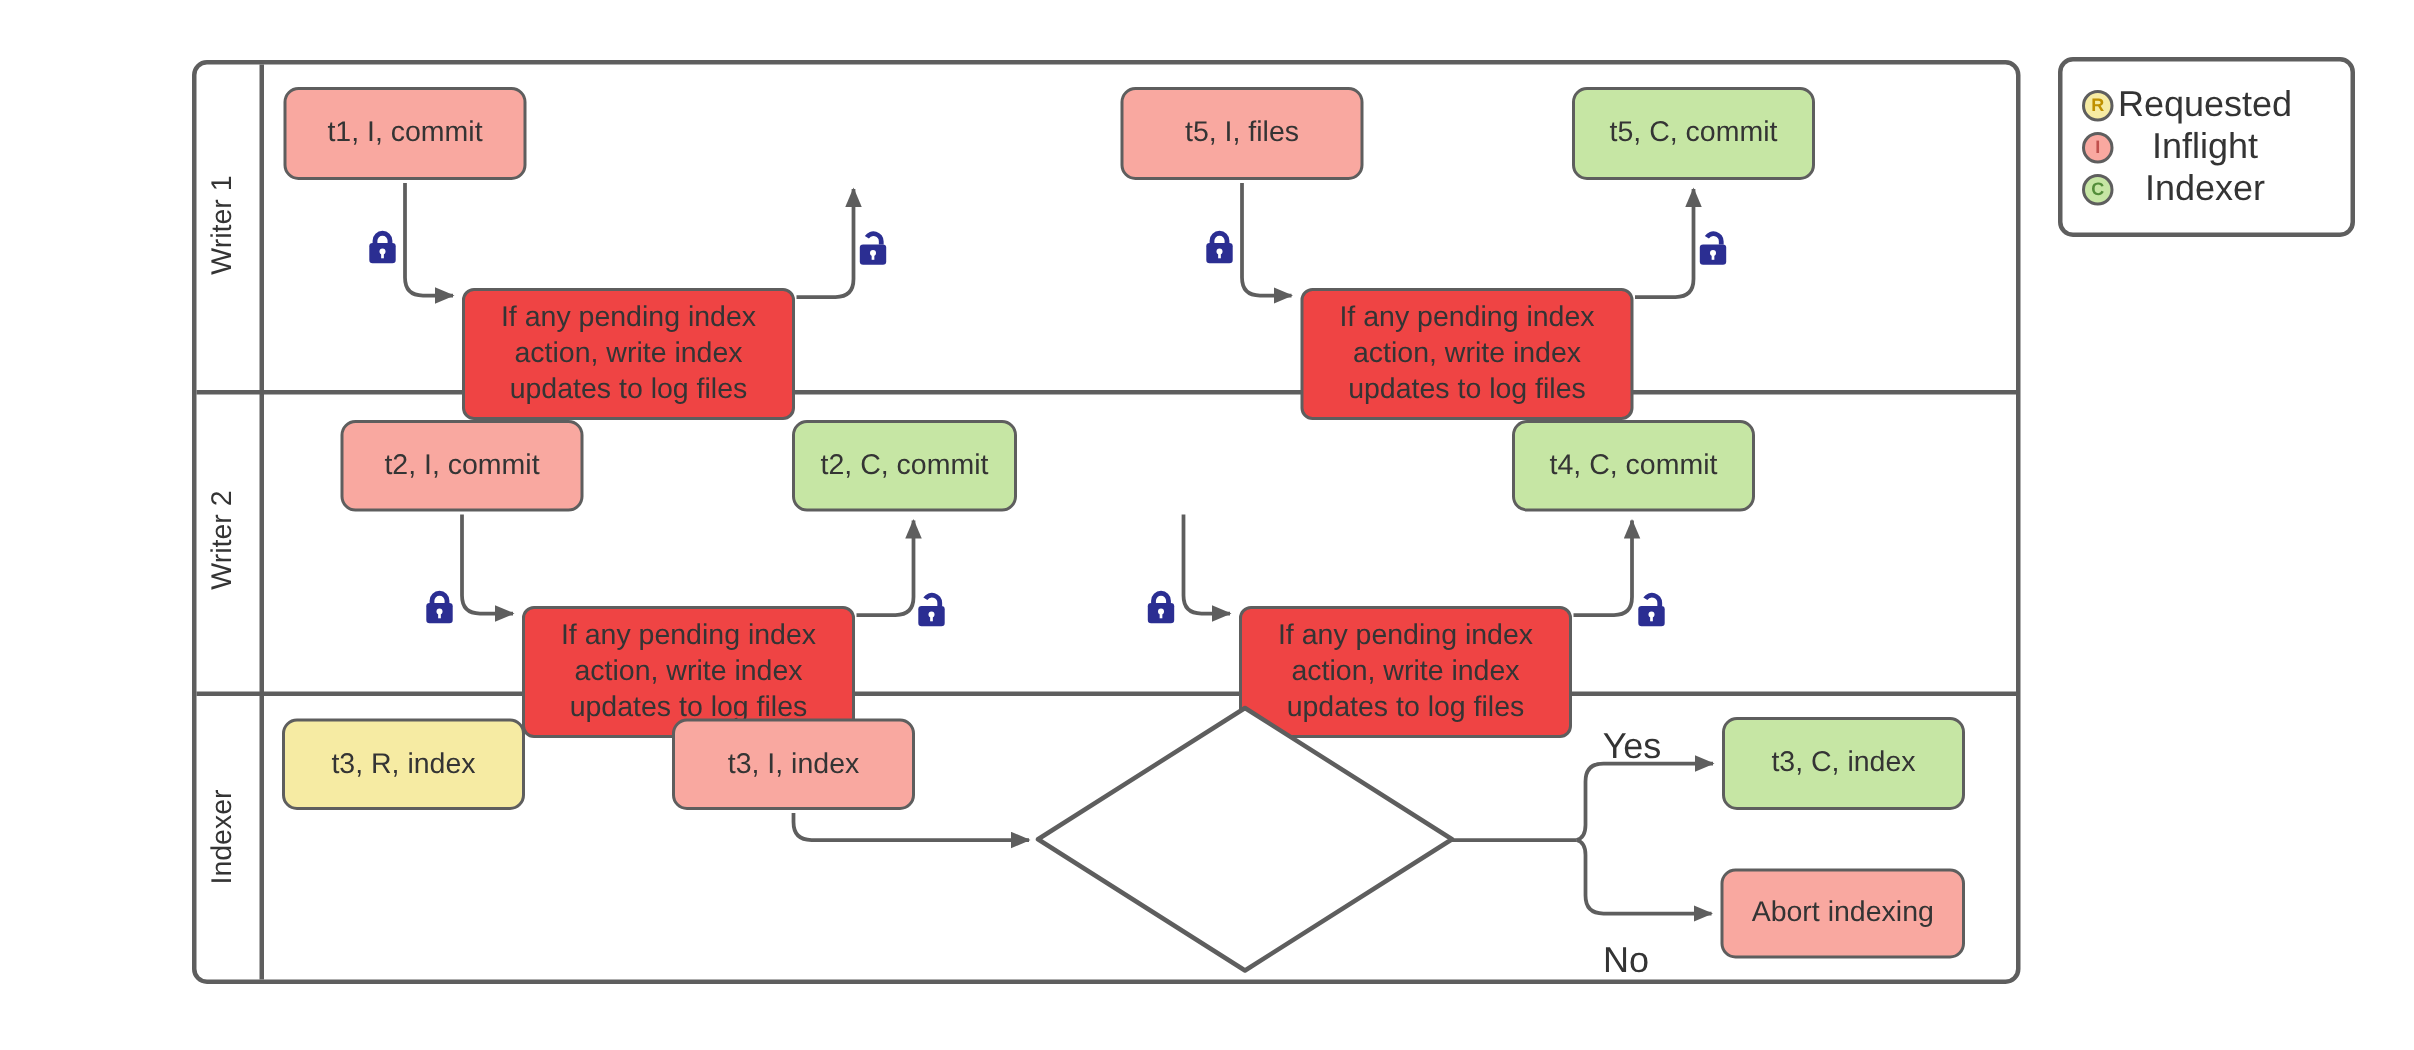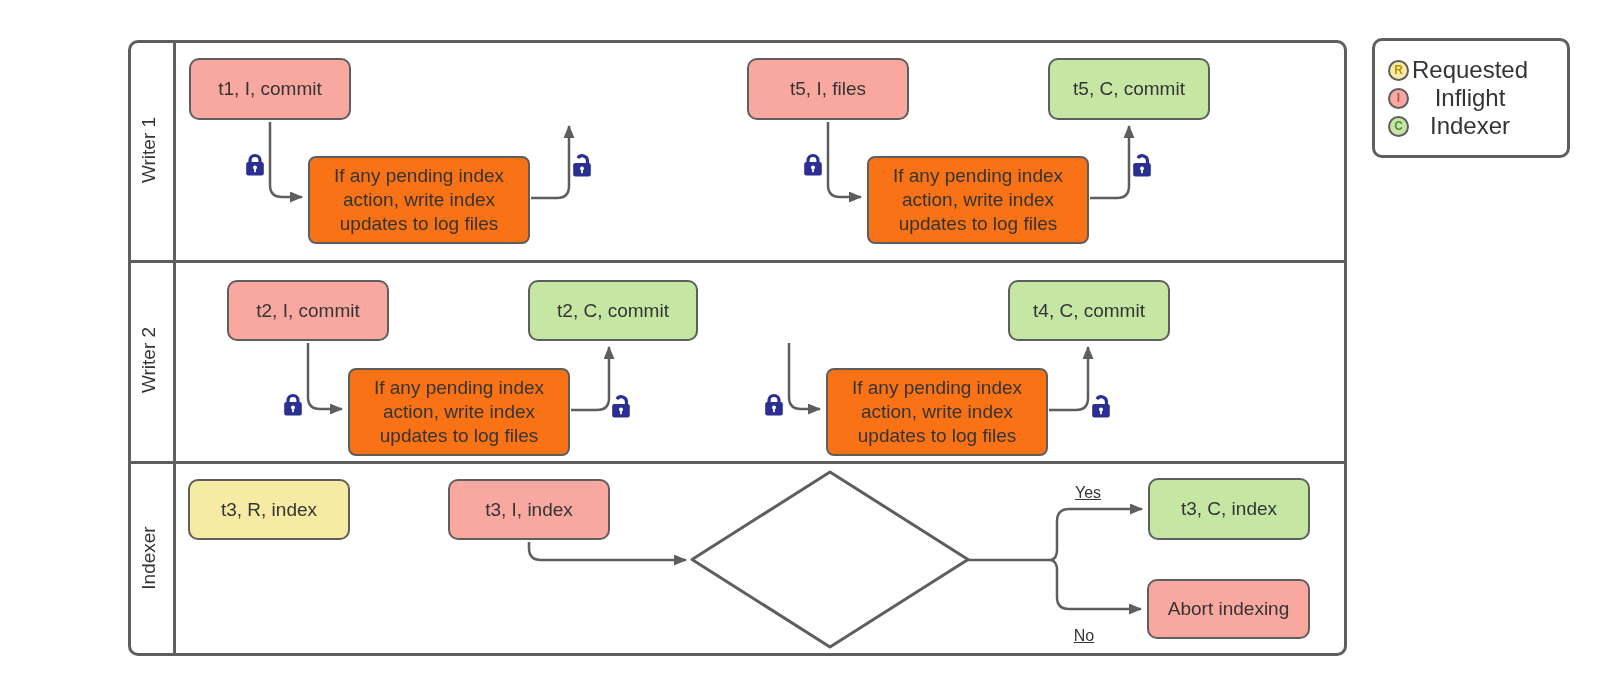--- a/index.html
+++ b/index.html
@@ -15,24 +15,24 @@
   .lane-label{position:absolute;width:200px;height:30px;line-height:30px;text-align:center;
         font-size:19px;color:#343434;transform:rotate(-90deg);transform-origin:center;}
 
   
   .node{position:absolute;box-sizing:border-box;border:2.5px solid #5e5e5e;border-radius:10px;
         display:flex;align-items:center;justify-content:center;font-size:19px;color:#343434;}
   .pink{background:#f9a8a0;}
   .green{background:#c6e6a4;}
   .yellow{background:#f6eba3;}
   .action{position:absolute;box-sizing:border-box;border:2.5px solid #5e5e5e;border-radius:8px;
-        background:#f97316;display:flex;flex-direction:column;align-items:center;justify-content:center;
-        font-size:19px;line-height:24px;color:#343434;text-align:center;}
+        background:#ef4444;display:flex;flex-direction:column;align-items:center;justify-content:center;
+        font-size:19px;line-height:24px;color:#343434;text-align:center;margin-top:36px;}
   .dtext{position:absolute;text-align:center;font-size:19px;line-height:25px;color:#343434;}
-  .branch-label{position:absolute;font-size:16px;color:#343434;text-align:center;text-decoration:underline;}
+  .branch-label{position:absolute;font-size:24px;color:#343434;text-align:center;}
 
   
   .legend{position:absolute;left:1372px;top:38px;width:198px;height:120px;box-sizing:border-box;
         border:3px solid #5e5e5e;border-radius:10px;background:#fff;padding-top:16px;}
   .legend-row{display:flex;align-items:center;height:26px;margin-bottom:2px;}
   .legend-dot{width:21px;height:21px;margin-left:13px;box-sizing:border-box;border:2.5px solid #5e5e5e;
         border-radius:50%;display:flex;align-items:center;justify-content:center;
         font-size:12px;font-weight:bold;}
   .dot-r{background:#f6eba3;color:#bf9000;}
   .dot-i{background:#f9a8a0;color:#c0504d;}
@@ -70,21 +70,21 @@
     <div>updates to log files</div>
   </div>
   <div class="node green" style="left:1048px;top:58px;width:162px;height:62px;">t5, C, commit</div>
 
   <div class="node pink" style="left:227px;top:280px;width:162px;height:61px;">t2, I, commit</div>
   <div class="action" style="left:348px;top:368px;width:222px;height:88px;">
     <div>If any pending index</div>
     <div>action, write index</div>
     <div>updates to log files</div>
   </div>
-  <div class="node green" style="left:528px;top:280px;width:170px;height:61px;">t2, C, commit</div>
+  <div class="node green" style="left:528px;top:280px;width:150px;height:61px;">t2, C, commit</div>
 
   <div class="action" style="left:826px;top:368px;width:222px;height:88px;">
     <div>If any pending index</div>
     <div>action, write index</div>
     <div>updates to log files</div>
   </div>
   <div class="node green" style="left:1008px;top:280px;width:162px;height:61px;">t4, C, commit</div>
 
   <div class="node yellow" style="left:188px;top:479px;width:162px;height:61px;">t3, R, index</div>
   <div class="node pink" style="left:448px;top:479px;width:162px;height:61px;">t3, I, index</div>

